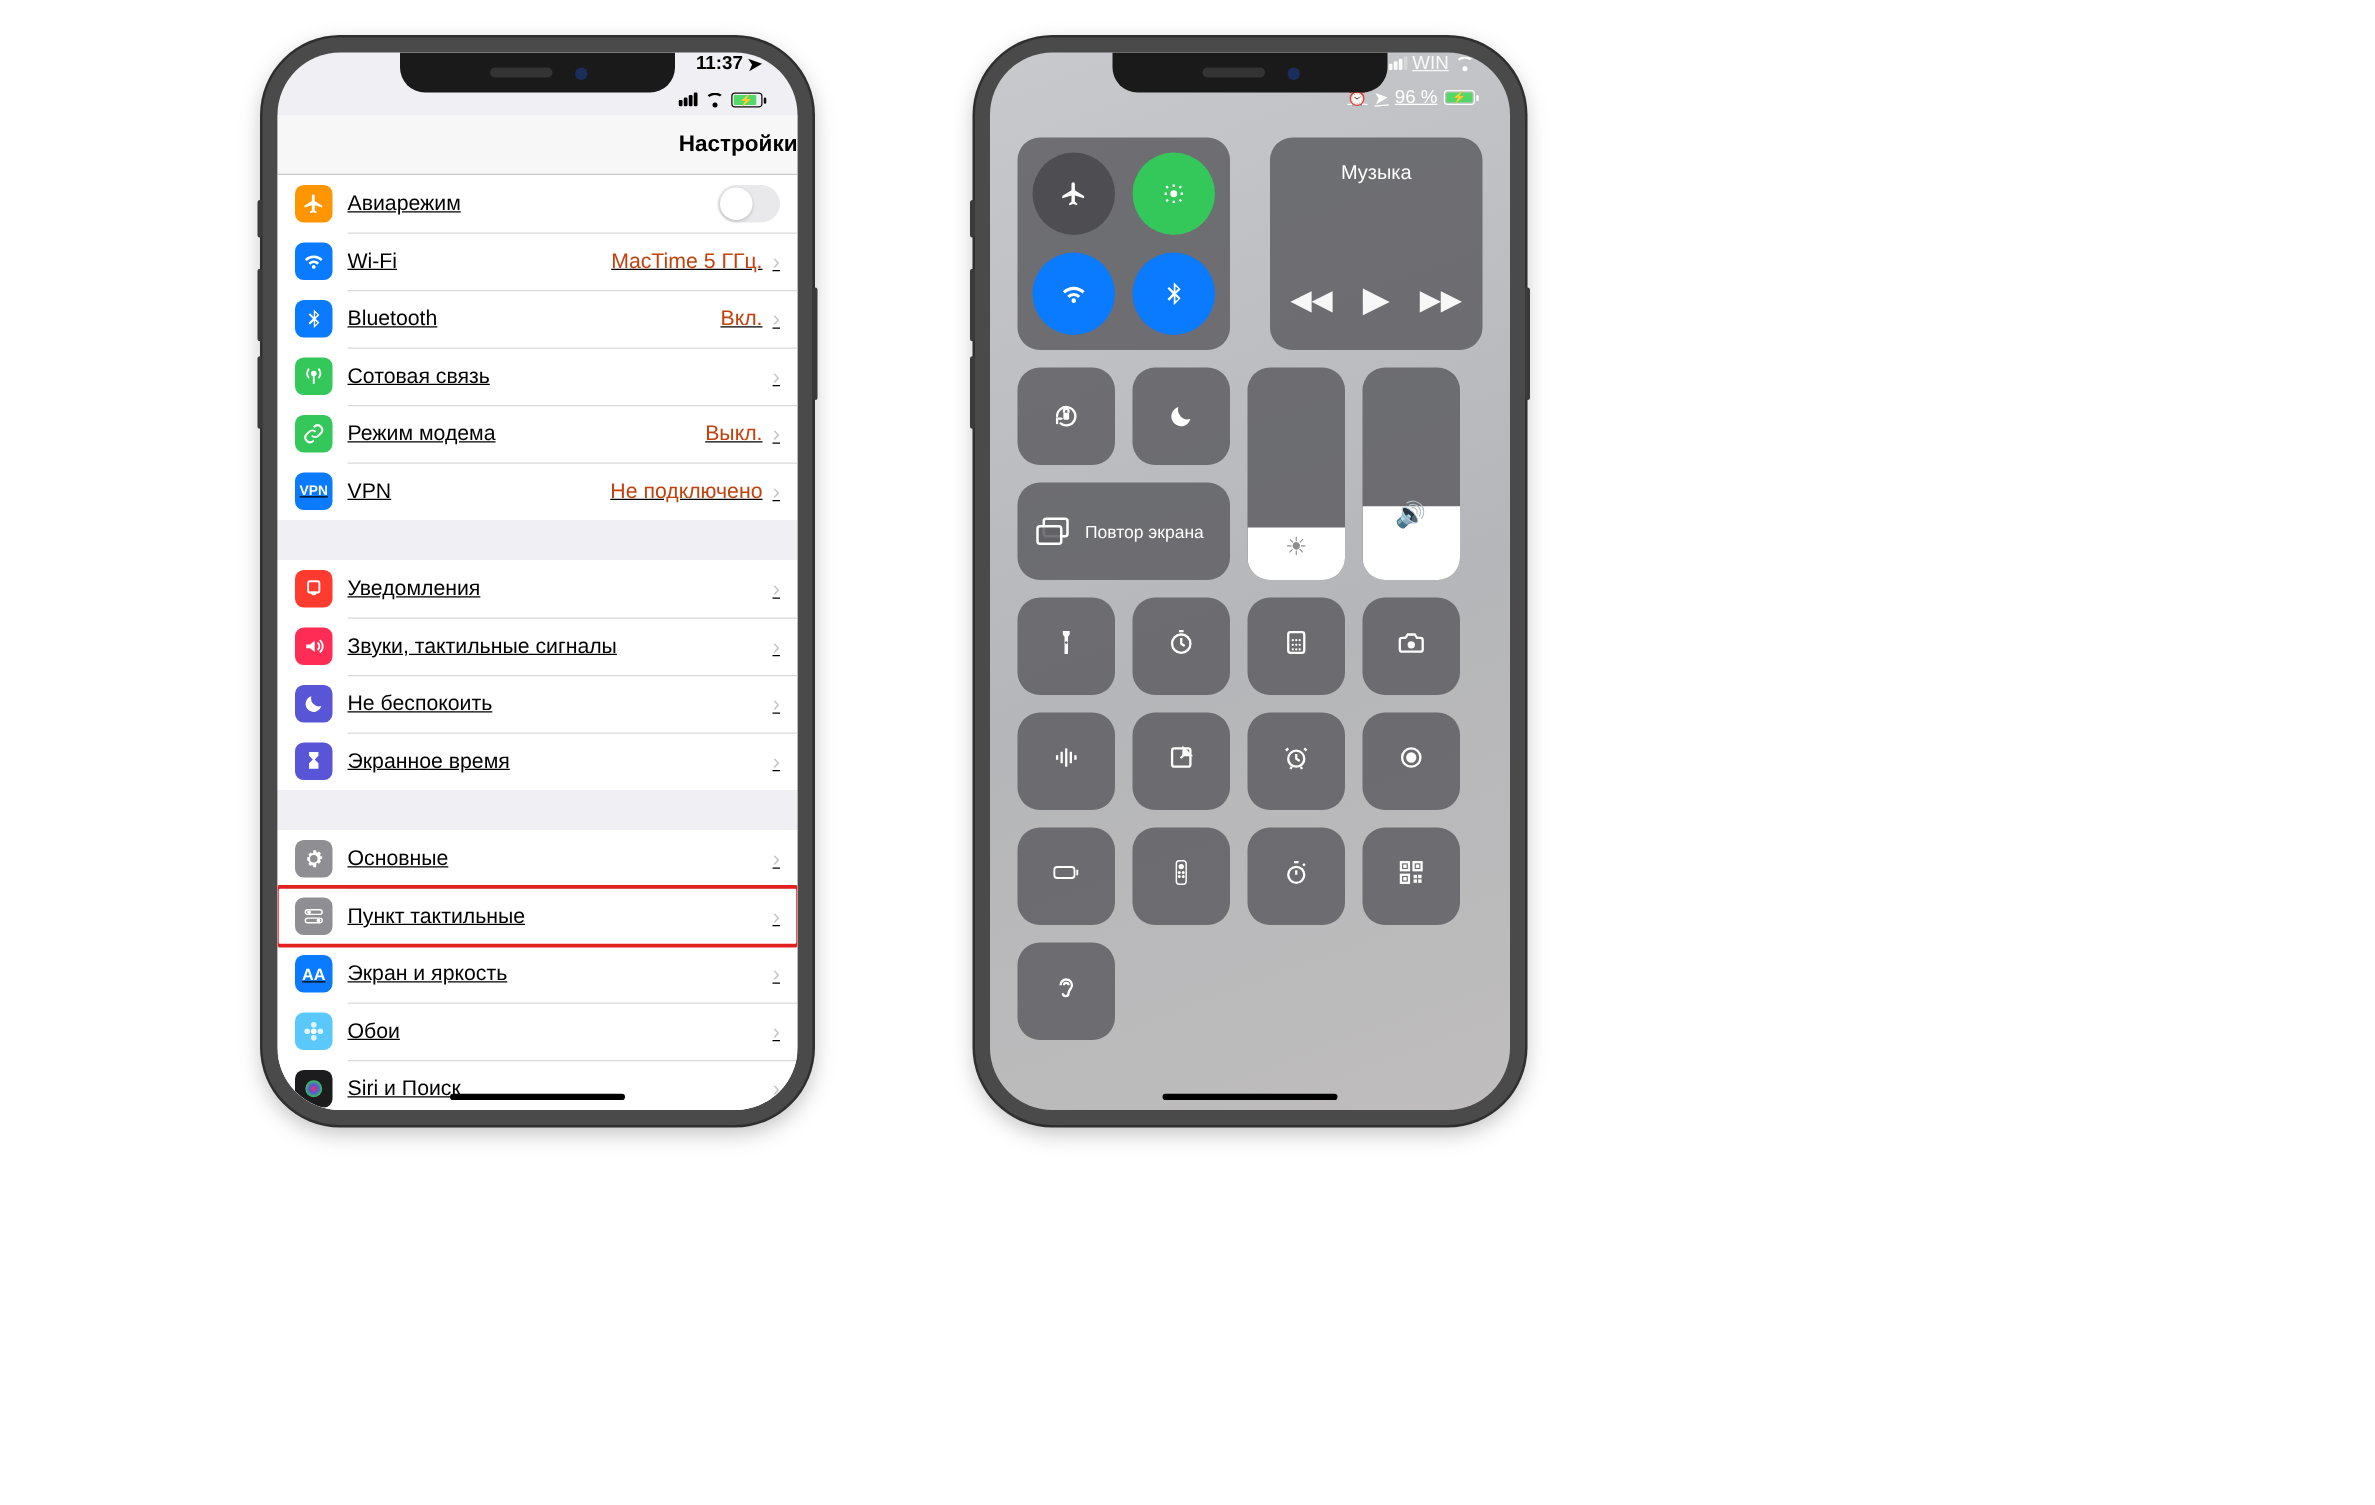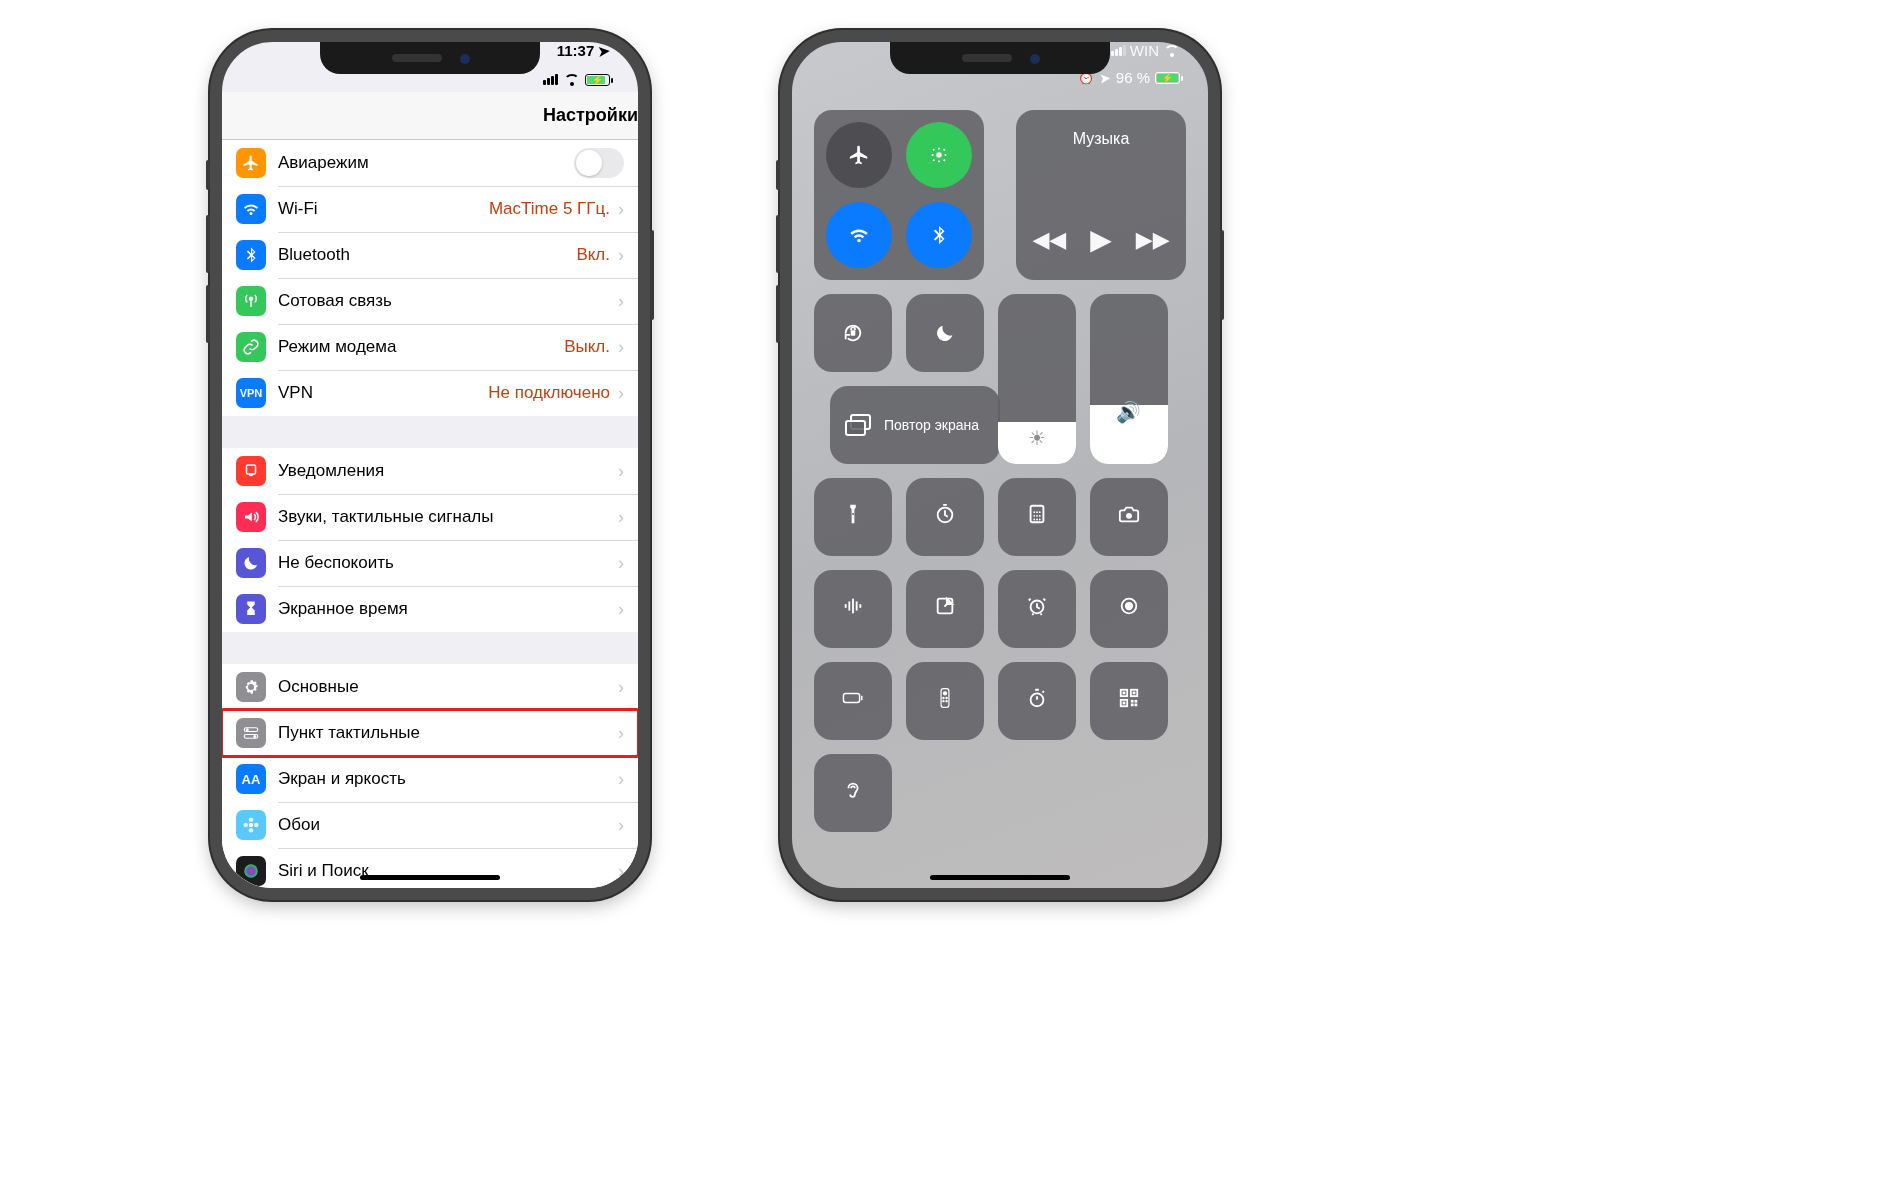--- a/index.html
+++ b/index.html
@@ -71,21 +71,21 @@
     height: 50px;
     display: flex;
     justify-content: space-between;
     align-items: flex-end;
     padding: 0 28px 6px;
     font-size: 15px;
     font-weight: 600;
     z-index: 20;
     flex-direction: column;
   }
-  .status.light { color:#fff; }
+  .status.light { color:#fff;text-decoration:underline; }
   .status .left, .status .right { display:flex; align-items:center; gap:4px; }
   .status .left { padding-left:10px; }
   .status .right { padding-right:0; gap:5px; }
 
   .signal-icon { display:flex; align-items:flex-end; gap:1px; }
   .signal-icon span { width:3px; background:#fff; border-radius:1px; }
   .signal-icon.dark span { background:#000; }
   .s1{height:5px}.s2{height:7px}.s3{height:9px}.s4{height:11px}
 
   .wifi-ico { position:relative; width:17px; height:13px; }
@@ -110,20 +110,21 @@
     font-size:18px;
     font-weight:600;
     position: relative;
     z-index: 5;
   }
   .list-scroll {
     position:absolute;
     top:98px; left:0; right:0; bottom:0;
     overflow:hidden;
     background:#efeff4;
+    text-decoration:underline;
   }
   .group { background:#fff; margin-bottom:32px; }
   .row {
     display:flex;
     align-items:center;
     min-height:46px;
     padding:0 14px 0 14px;
     position:relative;
   }
   .row + .row::before {
@@ -509,21 +510,21 @@
             <path d="M10 9V7.5a2 2 0 0 1 4 0V9"></path>
           </svg>
         </div>
 
         <div class="tile small" style="top:184px; left:92px">
           <svg class="ic" viewBox="0 0 24 24" fill="currentColor">
               <path d="M20 14.5A8.5 8.5 0 0 1 9.5 4 8.5 8.5 0 1 0 20 14.5z"></path>
             </svg>
         </div>
 
-        <div class="tile mirror" style="top:276px; left:16px">
+        <div class="tile mirror" style="top:276px; left:0">
           <svg width="28" height="24" viewBox="0 0 28 24" fill="none" stroke="currentColor" stroke-width="2">
             <rect x="7" y="2" width="19" height="14" rx="2"></rect>
             <rect x="2" y="8" width="19" height="14" rx="2" fill="rgba(96,96,100,.86)"></rect>
           </svg>
           <div class="mirror-label">Повтор экрана</div>
         </div>
 
         <div class="slider" style="top:184px; left:184px">
           <div class="fill" id="bright-fill" style="height: 25%;"></div>
           <span class="knob-icon" style="bottom:14px">☀</span>

